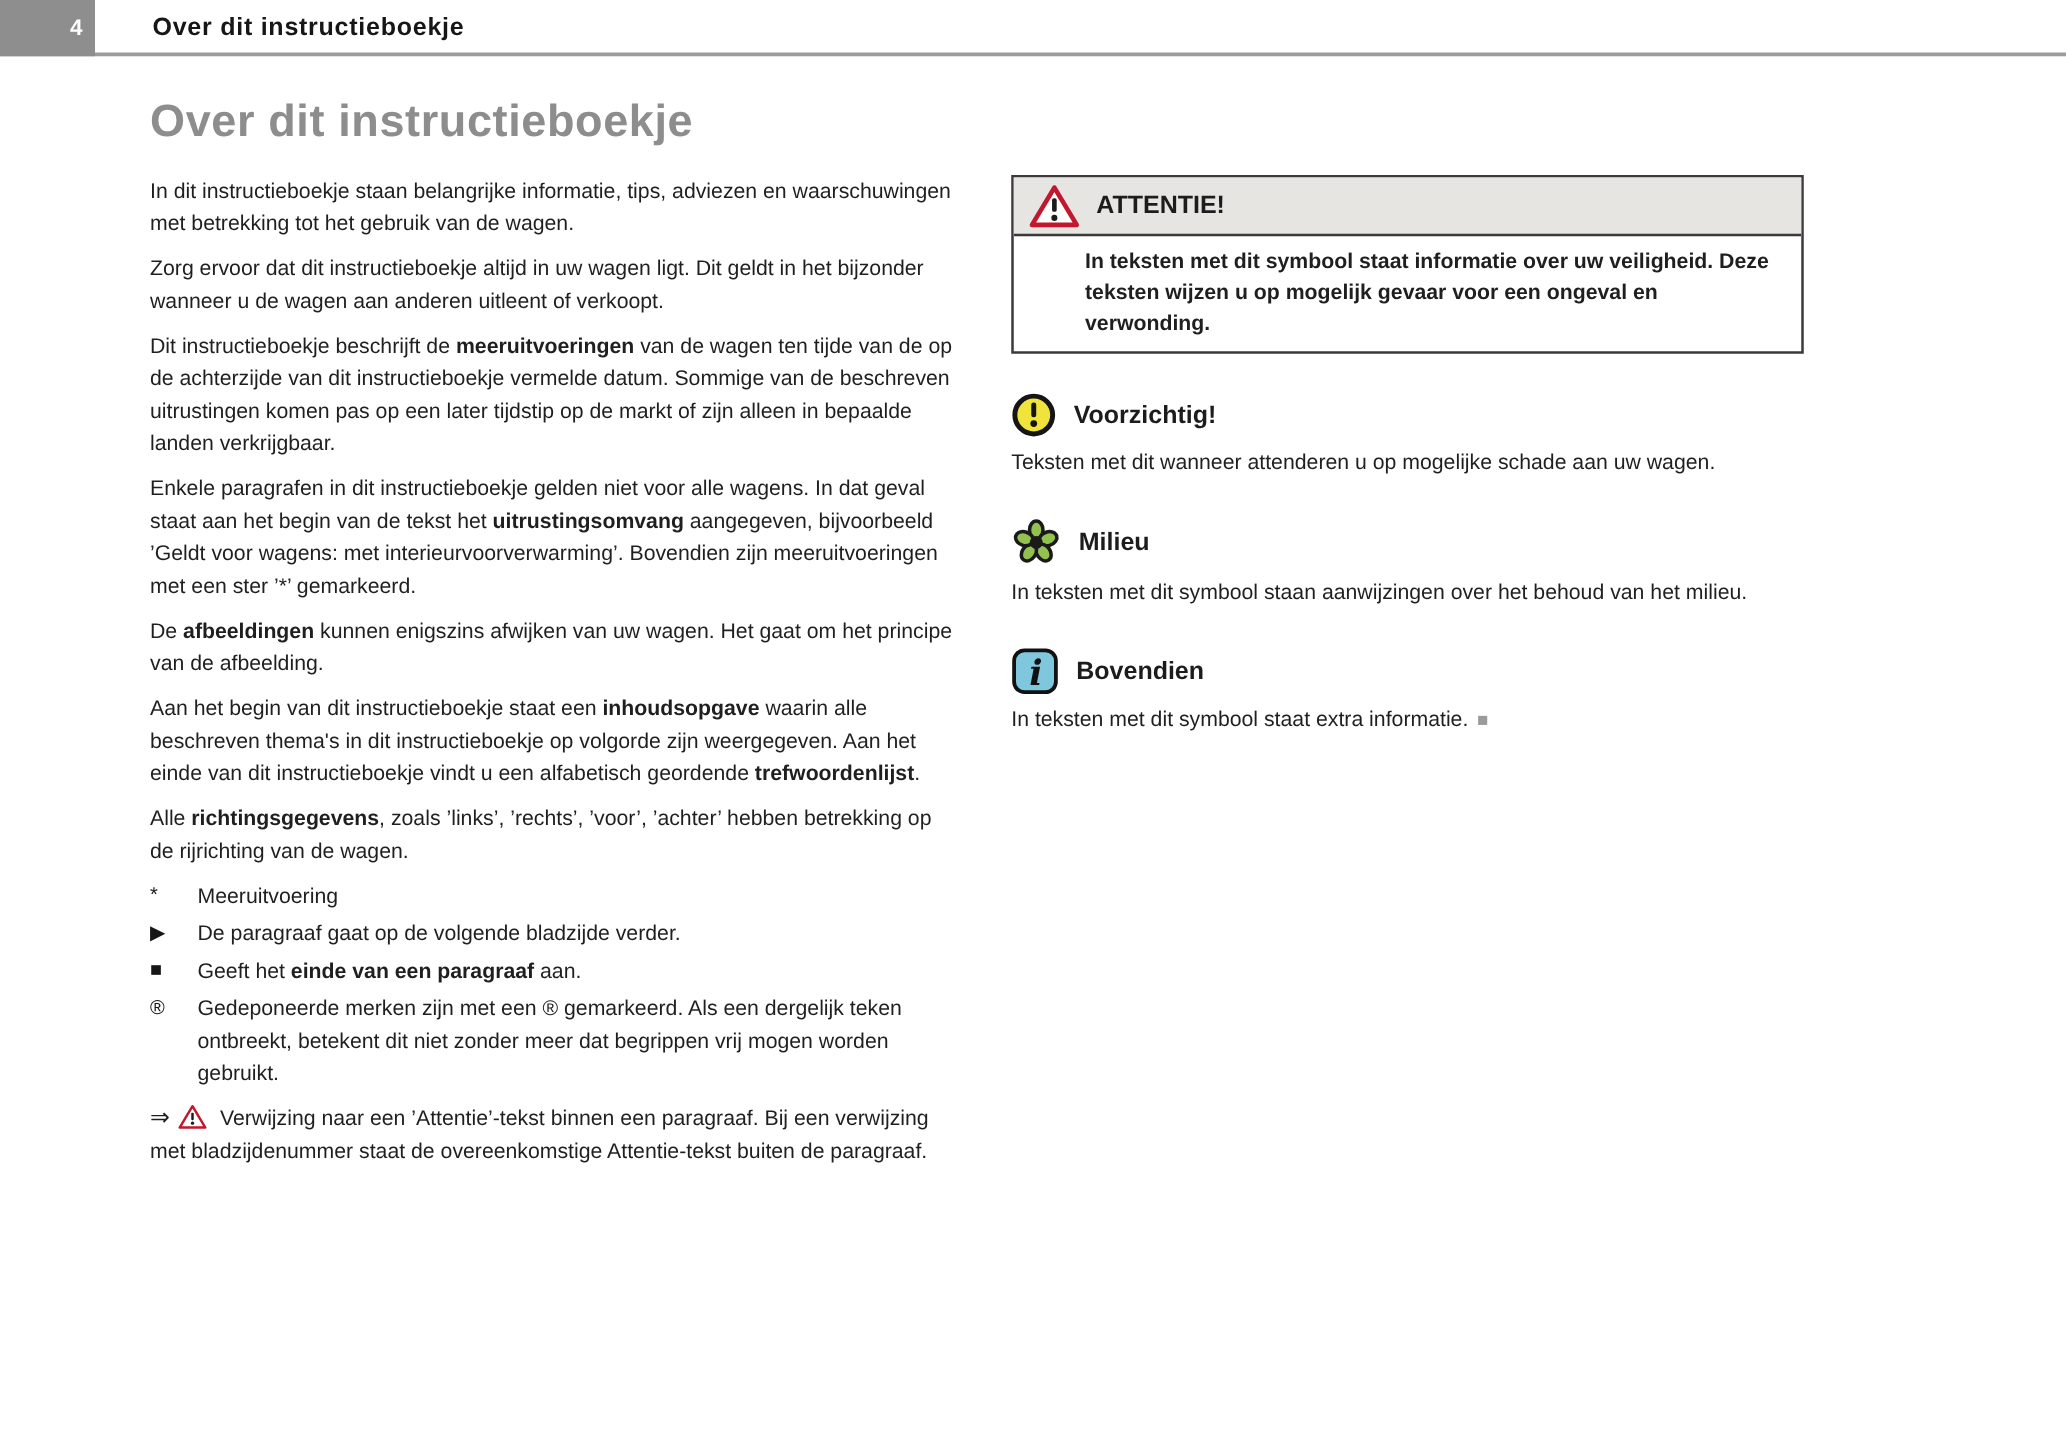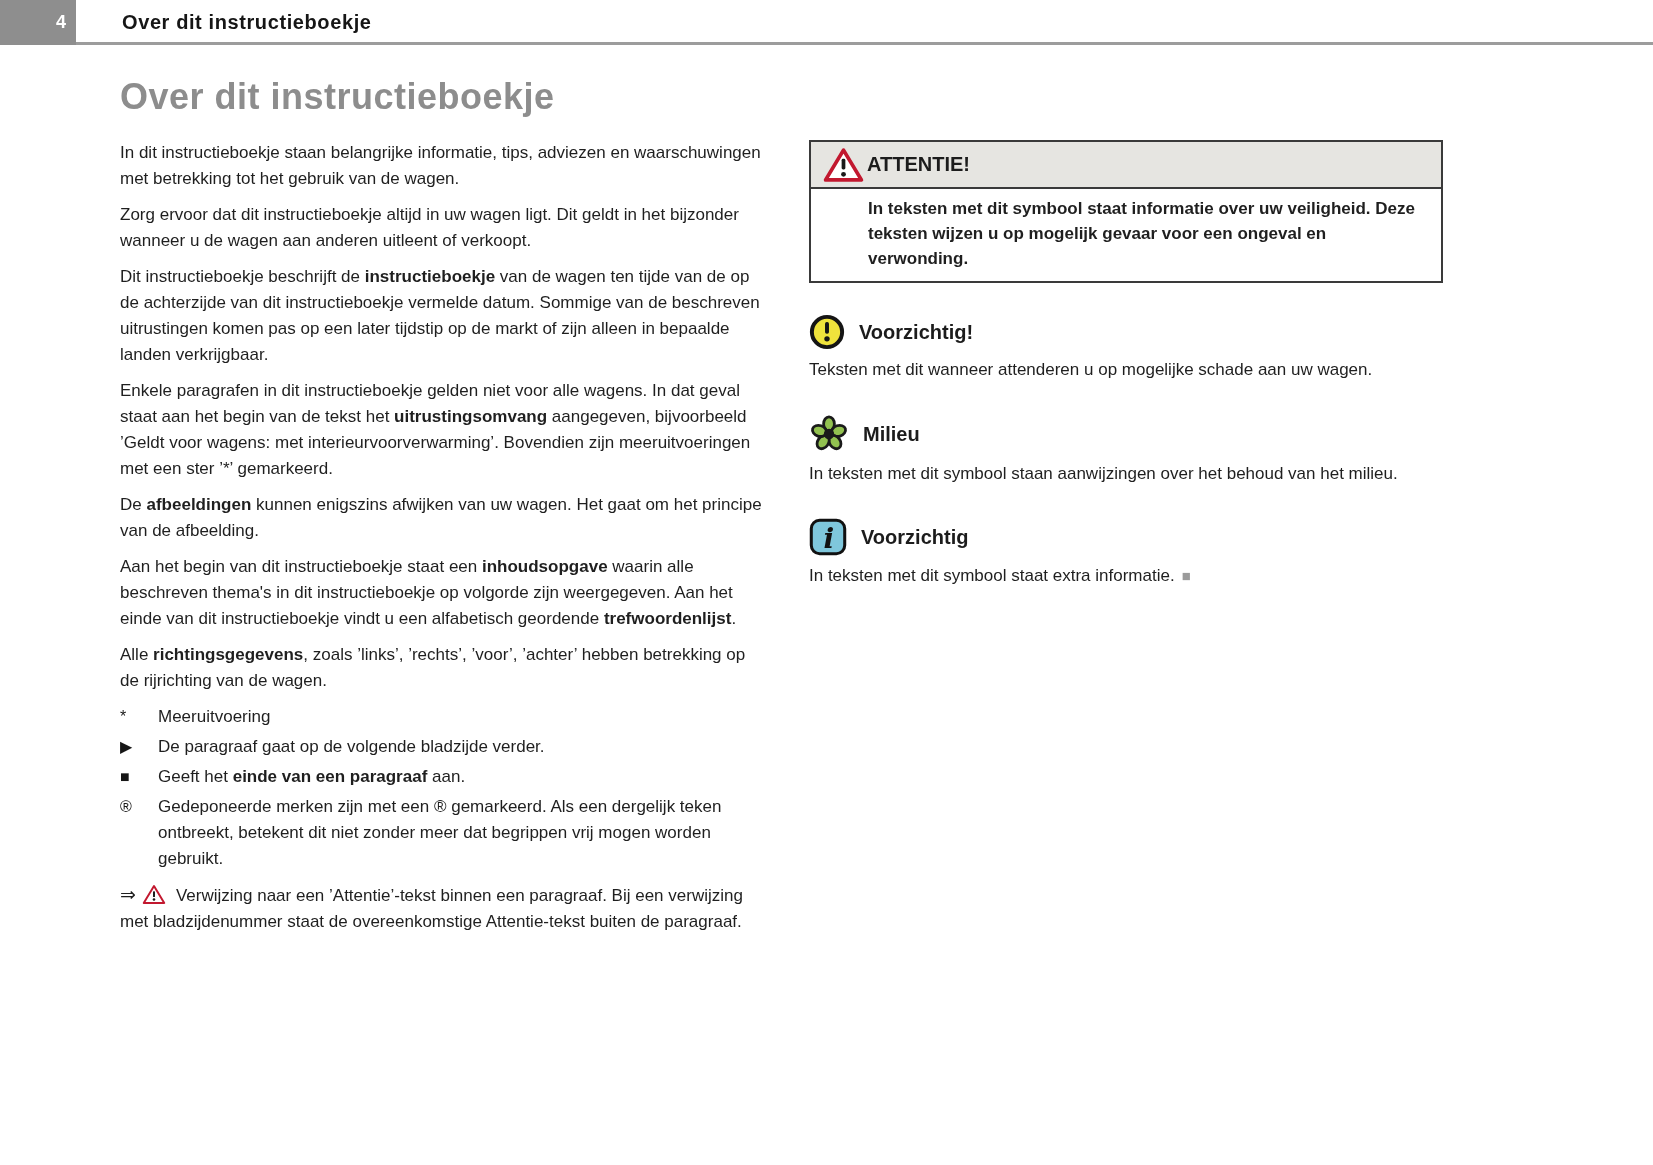--- a/index.html
+++ b/index.html
@@ -53,21 +53,21 @@
 
   .ref-p { font-size:17px; line-height:26px; margin-top:10px; }
   .ref-arrow { font-size:19px; margin-right:6px; }
   .ref-icon { vertical-align:-4px; margin-right:10px; }
 
   
   .attention-box {
     border:2px solid #3a3a3a; width:634px; background:#ffffff;
   }
   .attention-head {
-    display:flex; align-items:center; gap:3px;
+    display:flex; align-items:center; gap:13px;
     background:#e6e5e1; border-bottom:2px solid #3a3a3a;
     padding:5px 12px; height:47px;
   }
   .attention-title { font-size:20px; font-weight:bold; color:#1c1c1c; }
   .att-body {
     padding:7px 12px 10px 12px;
     font-size:17px; line-height:25px; color:#1f1f1f;margin-left:45px;
   }
   .symbol-section { margin-top:31px; }
   .section-head { display:flex; align-items:center; gap:14px; }
@@ -84,21 +84,21 @@
   <div class="header-title">Over dit instructieboekje</div>
 </div>
 
 <div class="content">
 
   <div class="col-left">
     <h1 class="main-title">Over dit instructieboekje</h1>
 
     <p class="body-p"><span>In dit instructieboekje staan belangrijke informatie, tips, adviezen en waarschuwingen met betrekking tot het gebruik van de wagen.</span></p>
     <p class="body-p"><span>Zorg ervoor dat dit instructieboekje altijd in uw wagen ligt. Dit geldt in het bijzonder wanneer u de wagen aan anderen uitleent of verkoopt.</span></p>
-    <p class="body-p"><span>Dit instructieboekje beschrijft de </span><b>instructieboekje</b><span> van de wagen ten tijde van de op de achterzijde van dit instructieboekje vermelde datum. Sommige van de beschreven uitrustingen komen pas op een later tijdstip op de markt of zijn alleen in bepaalde landen verkrijgbaar.</span></p>
+    <p class="body-p"><span>Dit instructieboekje beschrijft de </span><b>meeruitvoeringen</b><span> van de wagen ten tijde van de op de achterzijde van dit instructieboekje vermelde datum. Sommige van de beschreven uitrustingen komen pas op een later tijdstip op de markt of zijn alleen in bepaalde landen verkrijgbaar.</span></p>
     <p class="body-p"><span>Enkele paragrafen in dit instructieboekje gelden niet voor alle wagens. In dat geval staat aan het begin van de tekst het </span><b>uitrustingsomvang</b><span> aangegeven, bijvoorbeeld ’Geldt voor wagens: met interieurvoorverwarming’. Bovendien zijn meeruitvoeringen met een ster ’*’ gemarkeerd.</span></p>
     <p class="body-p"><span>De </span><b>afbeeldingen</b><span> kunnen enigszins afwijken van uw wagen. Het gaat om het principe van de afbeelding.</span></p>
     <p class="body-p"><span>Aan het begin van dit instructieboekje staat een </span><b>inhoudsopgave</b><span> waarin alle beschreven thema's in dit instructieboekje op volgorde zijn weergegeven. Aan het einde van dit instructieboekje vindt u een alfabetisch geordende </span><b>trefwoordenlijst</b><span>.</span></p>
     <p class="body-p"><span>Alle </span><b>richtingsgegevens</b><span>, zoals ’links’, ’rechts’, ’voor’, ’achter’ hebben betrekking op de rijrichting van de wagen.</span></p>
 
     <div class="sym-list">
       <div class="sym-row">
         <span class="sym">*</span>
         <span class="sym-text"><span>Meeruitvoering</span></span>
       </div>
@@ -167,19 +167,19 @@
       </div>
       <div class="section-body">In teksten met dit symbool staan aanwijzingen over het behoud van het milieu.</div>
     </div>
 
     <div class="symbol-section">
       <div class="section-head">
         <svg class="ico" width="38" height="38" viewBox="0 0 100 100">
             <rect x="6" y="6" width="88" height="88" rx="22" fill="#7fc7dc" stroke="#111111" stroke-width="8"></rect>
             <text x="52" y="78" font-size="74" font-family="DejaVu Serif, serif" font-style="italic" font-weight="bold" text-anchor="middle" fill="#111111">i</text>
           </svg>
-        <span class="section-title">Voorzichtig</span>
+        <span class="section-title">Bovendien</span>
       </div>
       <div class="section-body"><span>In teksten met dit symbool staat extra informatie.</span><span class="end-marker">■</span></div>
     </div>
 
   </div>
 </div>
 
 </body></html>

